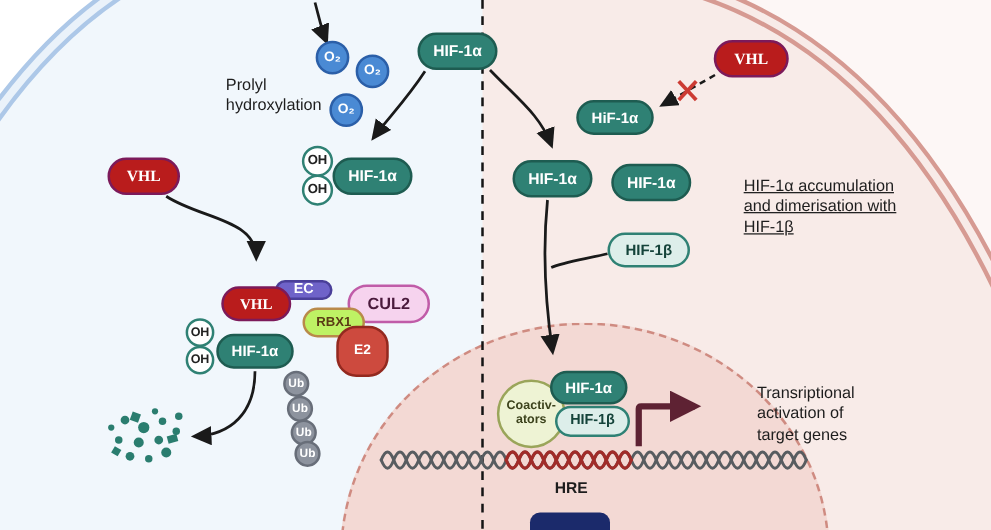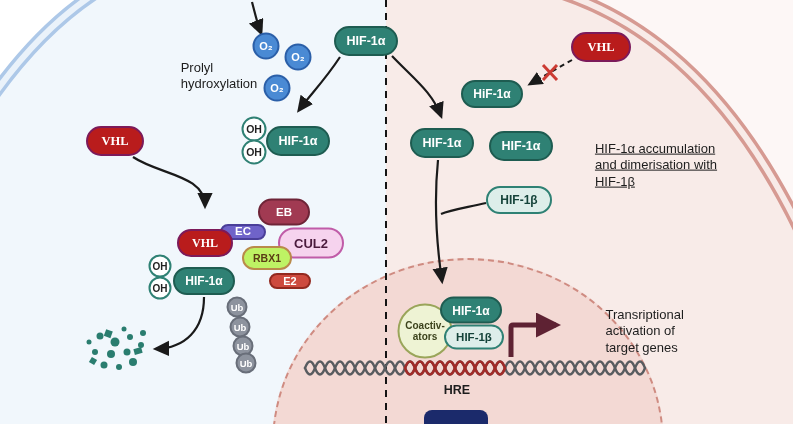--- a/index.html
+++ b/index.html
@@ -110,24 +110,23 @@
 
   <div class="pill teal" style="left:366px;top:41px;width:64px;height:30px;font-size:12.5px;">HIF-1α</div>
 
   <div class="pill teal" style="left:298px;top:141px;width:64px;height:30px;font-size:12.5px;">HIF-1α</div>
   <div class="pill oh circ" style="left:254px;top:129px;width:25px;height:25px;font-size:10.5px;">OH</div>
   <div class="pill oh circ" style="left:254px;top:152px;width:25px;height:25px;font-size:10.5px;">OH</div>
 
   <div class="pill magenta" style="left:115px;top:141px;width:58px;height:30px;font-size:12.5px;">VHL</div>
 
   <div class="pill pinklight" style="left:311px;top:243px;width:66px;height:31px;font-size:13px;">CUL2</div>
-  <div class="pill darkred" style="left:284px;top:212px;width:52px;height:27px;font-size:11.5px;">EB</div>
   <div class="pill purple" style="left:243px;top:232px;width:46px;height:16px;font-size:11.5px;">EC</div>
   <div class="pill tan" style="left:267px;top:258px;width:50px;height:24px;font-size:10.5px;">RBX1</div>
-  <div class="pill red" style="left:290px;top:281px;width:42px;height:16px;font-size:11px;">E2</div>
+  <div class="pill red" style="left:290px;top:281px;width:42px;height:41px;font-size:11px;">E2</div>
   <div class="pill magenta" style="left:205px;top:243px;width:56px;height:28px;font-size:12px;">VHL</div>
   <div class="pill teal" style="left:204px;top:281px;width:62px;height:28px;font-size:12px;">HIF-1α</div>
   <div class="pill oh circ" style="left:160px;top:266px;width:23px;height:23px;font-size:10px;">OH</div>
   <div class="pill oh circ" style="left:160px;top:288px;width:23px;height:23px;font-size:10px;">OH</div>
 
   <div class="pill ub circ" style="left:237px;top:307px;width:21px;height:21px;font-size:9.5px;">Ub</div>
   <div class="pill ub circ" style="left:240px;top:327px;width:21px;height:21px;font-size:9.5px;">Ub</div>
   <div class="pill ub circ" style="left:243px;top:346px;width:21px;height:21px;font-size:9.5px;">Ub</div>
   <div class="pill ub circ" style="left:246px;top:363px;width:21px;height:21px;font-size:9.5px;">Ub</div>
 

